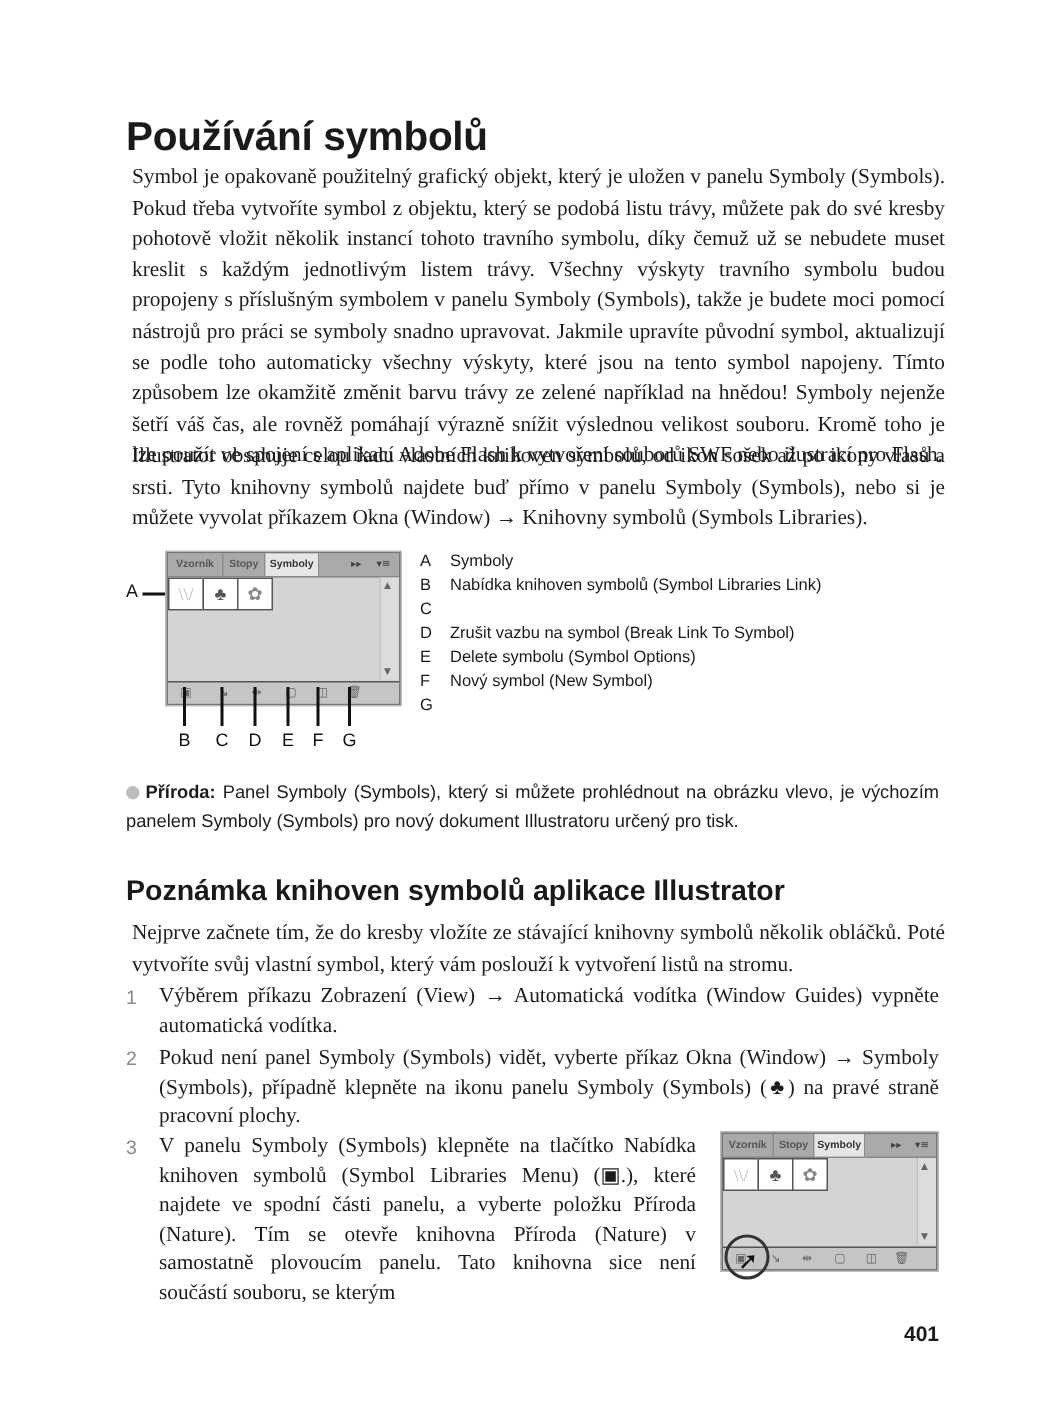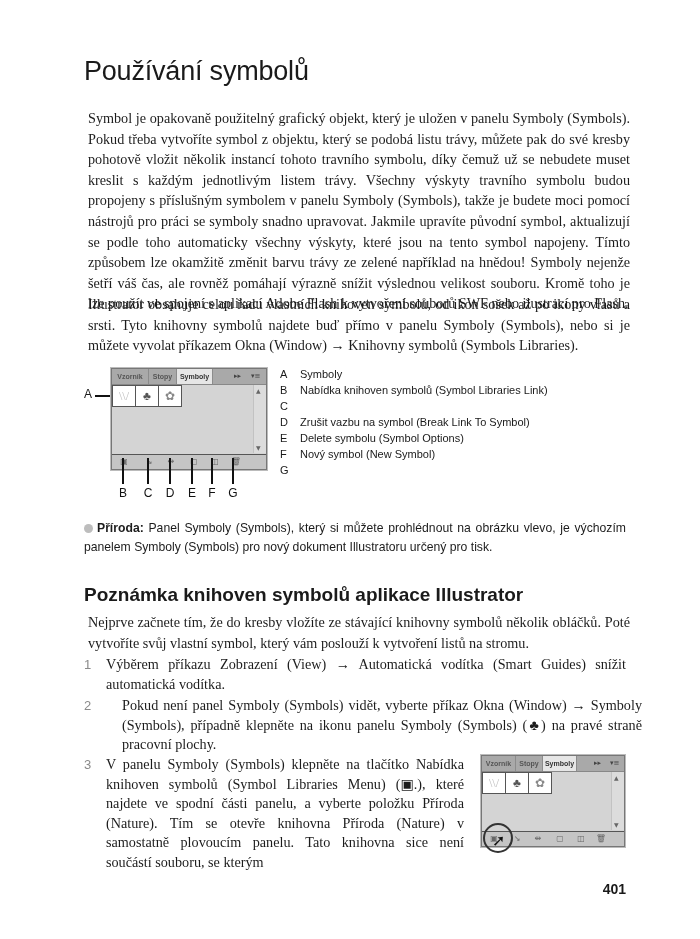--- a/index.html
+++ b/index.html
@@ -1,19 +1,19 @@
 <!DOCTYPE html>
 <html><head>
   <meta charset="utf-8">
   <style>
     html, body { margin: 0; padding: 0; background: #ffffff; }
     body { width: 700px; height: 939px; position: relative; overflow: hidden; color: #1a1a1a; }
     .page { position: absolute; left: 84px; top: 0; width: 542px; }
 
-    h1 { position: absolute; left: 0; top: 56px; margin: 0; font-family: "Liberation Sans", sans-serif; font-weight: normal; font-size: 27px; letter-spacing: -0.2px; color: #1a1a1a; }
+    h1 { position: absolute; left: 0; top: 76px; margin: 0; font-family: "Liberation Sans", sans-serif; font-weight: bold; font-size: 27px; letter-spacing: -0.2px; color: #1a1a1a; }
     .para { position: absolute; left: 4px; width: 542px; margin: 0; font-family: "Liberation Serif", serif; font-size: 14.2px; line-height: 20.6px; text-align: justify; color: #1c1c1c; }
     #p1 { top: 108px; }
     #p2 { top: 294px; }
 
     
     .fig { position: absolute; left: 0; top: 366px; width: 542px; height: 140px; }
     .fig-label-a { position: absolute; left: 0; top: 21px; font-family: "Liberation Sans", sans-serif; font-size: 12px; }
     .fig-line-a { position: absolute; left: 11px; top: 29px; width: 28px; height: 1.5px; background: #111; }
     .panel { position: absolute; left: 27px; top: 2px; width: 154px; height: 100px; background: #d4d4d4; border: 1px solid #777; box-shadow: 0 0 0 1px #bbb; }
     .panel-tabs { position: absolute; left: 0; top: 0; width: 154px; height: 15px; background: #a9a9a9; border-bottom: 1px solid #888; }
@@ -39,21 +39,21 @@
 
     h2 { position: absolute; left: 0; top: 584px; margin: 0; font-family: "Liberation Sans", sans-serif; font-weight: bold; font-size: 19px; color: #1a1a1a; }
     #p3 { top: 612px; }
 
     .step { position: absolute; left: 0; font-family: "Liberation Serif", serif; font-size: 14.2px; line-height: 19.5px; color: #1c1c1c; }
     .step-num { position: absolute; left: 0; top: 0; width: 16px; font-family: "Liberation Sans", sans-serif; font-size: 13px; color: #8a8a8a; }
     .step-text { position: absolute; left: 22px; top: 0; text-align: justify; }
     #step1 { top: 655px; }
     #step1 .step-text { width: 520px; }
     #step2 { top: 696px; }
-    #step2 .step-text { width: 520px; margin-left: 16px; }
+    #step2 .step-text { width: 520px; }
     #step3 { top: 755px; }
     #step3 .step-text { width: 358px; }
 
     
     .panel2 { position: absolute; left: 397px; top: 755px; width: 142px; height: 90px; background: #d4d4d4; border: 1px solid #777; }
     .panel2 .panel-tabs { width: 142px; }
     .panel2 .panel-bottom { width: 142px; }
     .circle-hl { position: absolute; left: 399px; top: 823px; width: 26px; height: 26px; border: 2px solid #333; border-radius: 50%; }
     .cursor { position: absolute; left: 408px; top: 831px; font-size: 16px; color: #111; font-family: "DejaVu Sans", sans-serif; }
 
@@ -145,21 +145,21 @@
 
   <div class="note">
     <span class="note-dot"></span><b>Příroda:</b><span> Panel Symboly (Symbols), který si můžete prohlédnout na obrázku vlevo, je výchozím panelem Symboly (Symbols) pro nový dokument Illustratoru určený pro tisk.</span>
   </div>
 
   <h2>Poznámka knihoven symbolů aplikace Illustrator</h2>
   <p class="para" id="p3">Nejprve začnete tím, že do kresby vložíte ze stávající knihovny symbolů několik obláčků. Poté vytvoříte svůj vlastní symbol, který vám poslouží k vytvoření listů na stromu.</p>
 
   <div class="step" id="step1">
     <span class="step-num">1</span>
-    <span class="step-text">Výběrem příkazu Zobrazení (View) → Automatická vodítka (Smart Guides) snížit automatická vodítka.</span>
+    <span class="step-text">Výběrem příkazu Zobrazení (View) → Automatická vodítka (Window Guides) vypněte automatická vodítka.</span>
   </div>
   <div class="step" id="step2">
     <span class="step-num">2</span>
     <span class="step-text">Pokud není panel Symboly (Symbols) vidět, vyberte příkaz Okna (Window) → Symboly (Symbols), případně klepněte na ikonu panelu Symboly (Symbols) (♣) na pravé straně pracovní plochy.</span>
   </div>
   <div class="step" id="step3">
     <span class="step-num">3</span>
     <span class="step-text">V panelu Symboly (Symbols) klepněte na tlačítko Nabídka knihoven symbolů (Symbol Libraries Menu) (▣.), které najdete ve spodní části panelu, a vyberte položku Příroda (Nature). Tím se otevře knihovna Příroda (Nature) v samostatně plovoucím panelu. Tato knihovna sice není součástí souboru, se kterým</span>
   </div>
 

